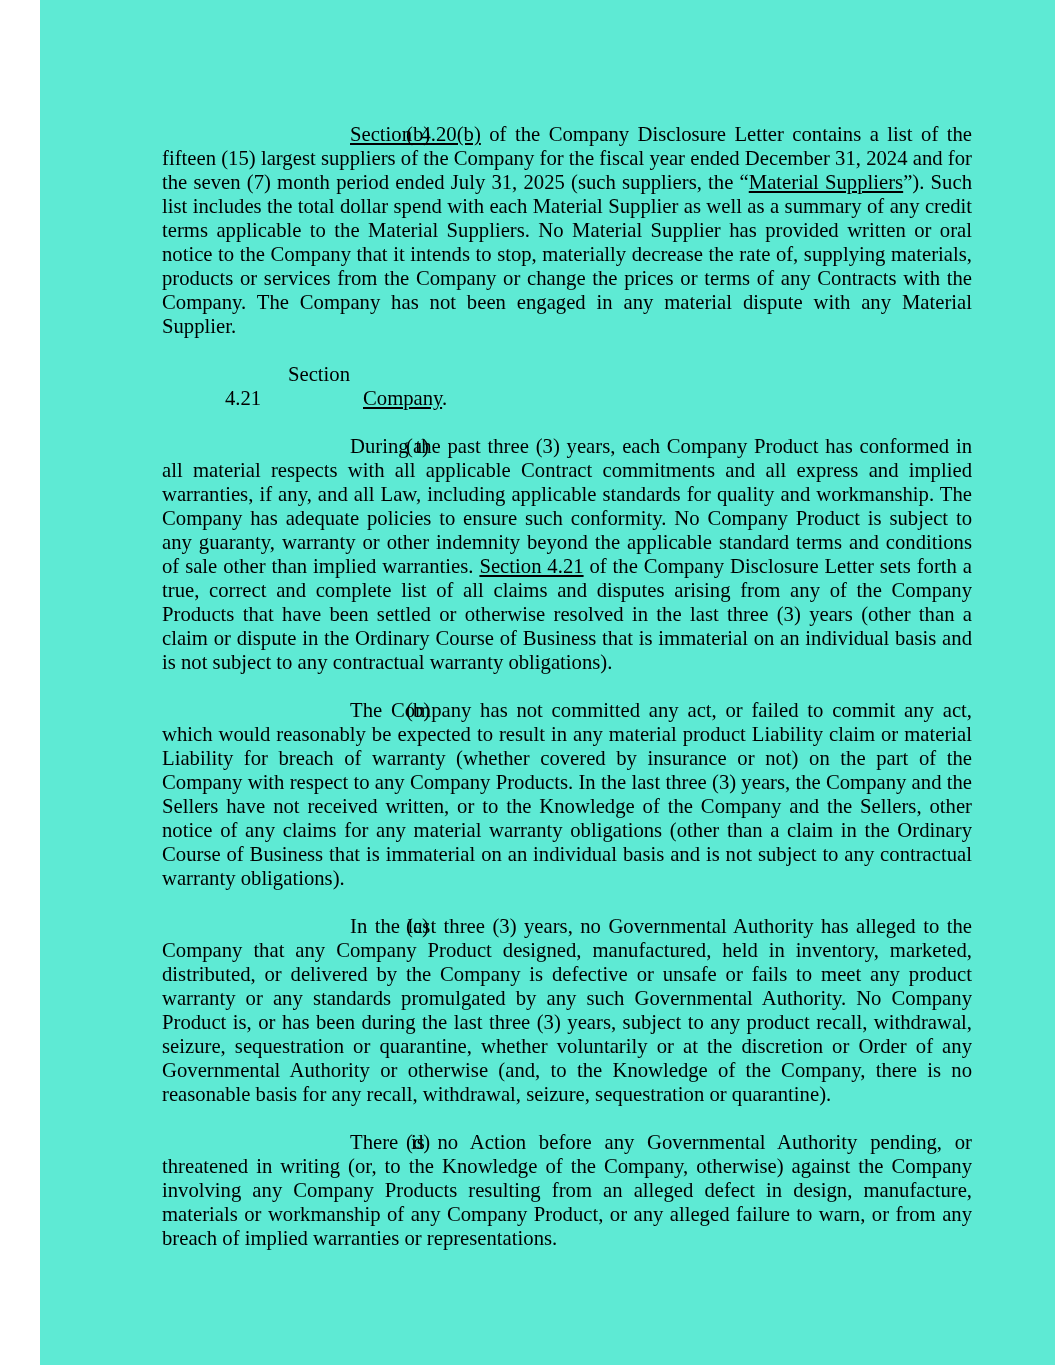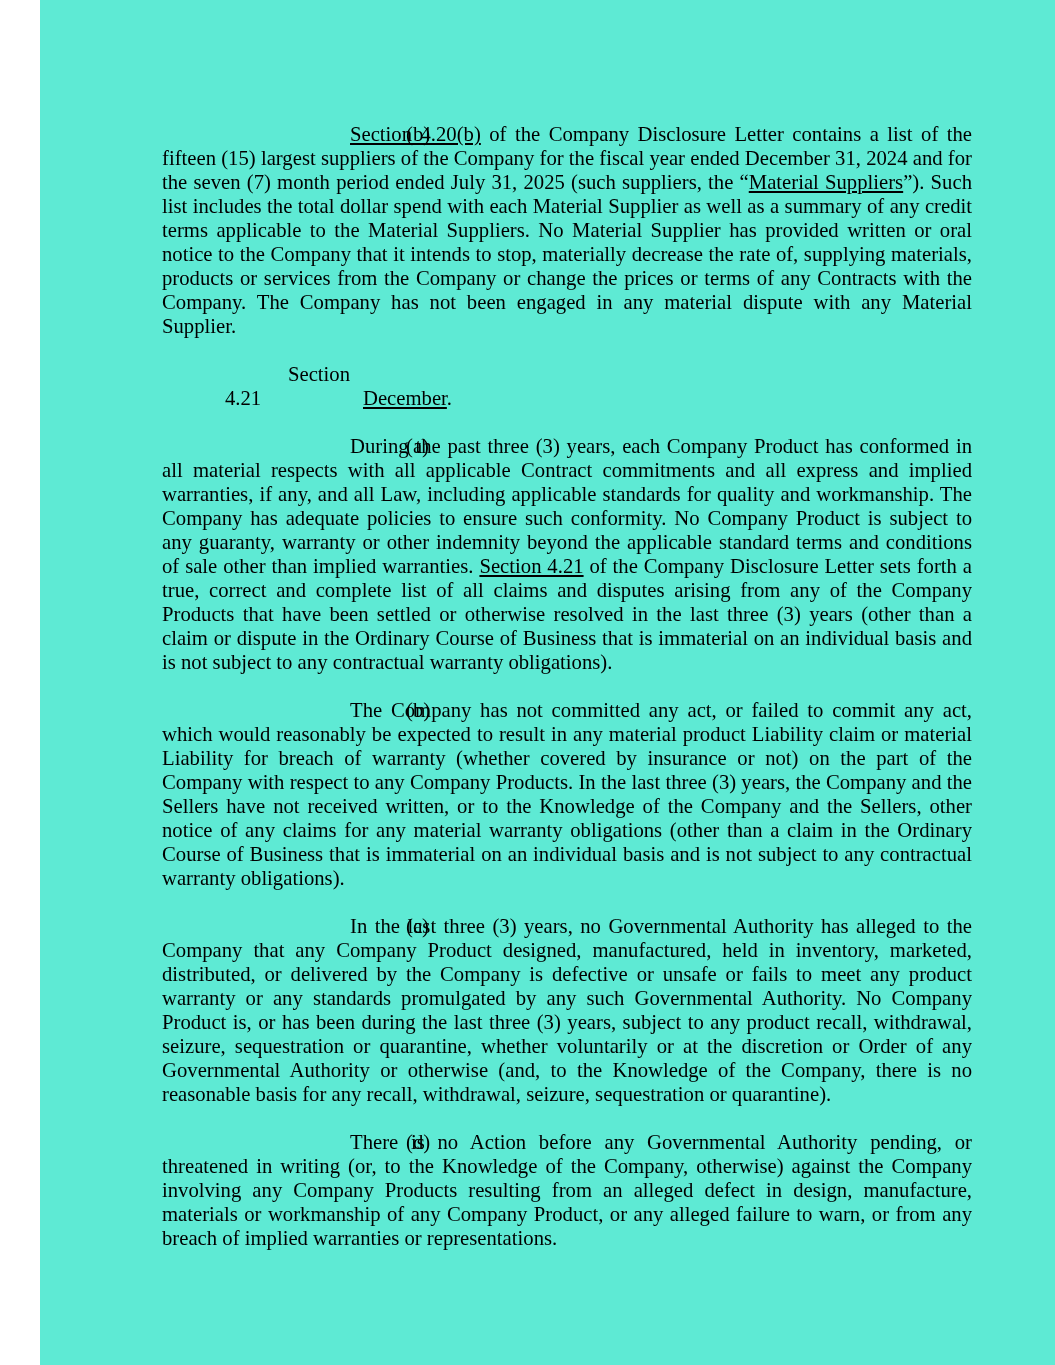--- a/index.html
+++ b/index.html
@@ -49,21 +49,21 @@
     font-size: 20.7px;
     line-height: 24px;
   }
 </style>
 </head>
 <body>
 
 <div class="page">
   <main class="content">
       <p class="body"><span class="label-body">(b)</span><span class="u">Section 4.20(b)</span><span> of the Company Disclosure Letter contains a list of the fifteen (15) largest suppliers of the Company for the fiscal year ended December 31, 2024 and for the seven (7) month period ended July 31, 2025 (such suppliers, the “</span><span class="u">Material Suppliers</span><span>”). Such list includes the total dollar spend with each Material Supplier as well as a summary of any credit terms applicable to the Material Suppliers.  No Material Supplier has provided written or oral notice to the Company that it intends to stop, materially decrease the rate of, supplying materials, products or services from the Company or change the prices or terms of any Contracts with the Company. The Company has not been engaged in any material dispute with any Material Supplier.</span></p>
-      <p class="heading"><span class="label-heading">Section 4.21</span><span class="u">December</span><span>.</span></p>
+      <p class="heading"><span class="label-heading">Section 4.21</span><span class="u">Company</span><span>.</span></p>
       <p class="body"><span class="label-body">(a)</span><span>During the past three (3) years, each Company Product has conformed in all material respects with all applicable Contract commitments and all express and implied warranties, if any, and all Law, including applicable standards for quality and workmanship. The Company has adequate policies to ensure such conformity.  No Company Product is subject to any guaranty, warranty or other indemnity beyond the applicable standard terms and conditions of sale other than implied warranties.  </span><span class="u">Section 4.21</span><span> of the Company Disclosure Letter sets forth a true, correct and complete list of all claims and disputes arising from any of the Company Products that have been settled or otherwise resolved in the last three (3) years (other than a claim or dispute in the Ordinary Course of Business that is immaterial on an individual basis and is not subject to any contractual warranty obligations).</span></p>
       <p class="body"><span class="label-body">(b)</span><span>The Company has not committed any act, or failed to commit any act, which would reasonably be expected to result in any material product Liability claim or material Liability for breach of warranty (whether covered by insurance or not) on the part of the Company with respect to any Company Products.  In the last three (3) years, the Company and the Sellers have not received written, or to the Knowledge of the Company and the Sellers, other notice of any claims for any material warranty obligations (other than a claim in the Ordinary Course of Business that is immaterial on an individual basis and is not subject to any contractual warranty obligations).</span></p>
       <p class="body"><span class="label-body">(c)</span><span>In the last three (3) years, no Governmental Authority has alleged to the Company that any Company Product designed, manufactured, held in inventory, marketed, distributed, or delivered by the Company is defective or unsafe or fails to meet any product warranty or any standards promulgated by any such Governmental Authority.  No Company Product is, or has been during the last three (3) years, subject to any product recall, withdrawal, seizure, sequestration or quarantine, whether voluntarily or at the discretion or Order of any Governmental Authority or otherwise (and, to the Knowledge of the Company, there is no reasonable basis for any recall, withdrawal, seizure, sequestration or quarantine).</span></p>
       <p class="body"><span class="label-body">(d)</span><span>There is no Action before any Governmental Authority pending, or threatened in writing (or, to the Knowledge of the Company, otherwise) against the Company involving any Company Products resulting from an alleged defect in design, manufacture, materials or workmanship of any Company Product, or any alleged failure to warn, or from any breach of implied warranties or representations.</span></p>
     </main>
   <footer class="page-footer">
     <span>38</span>
   </footer>
 </div>
 

